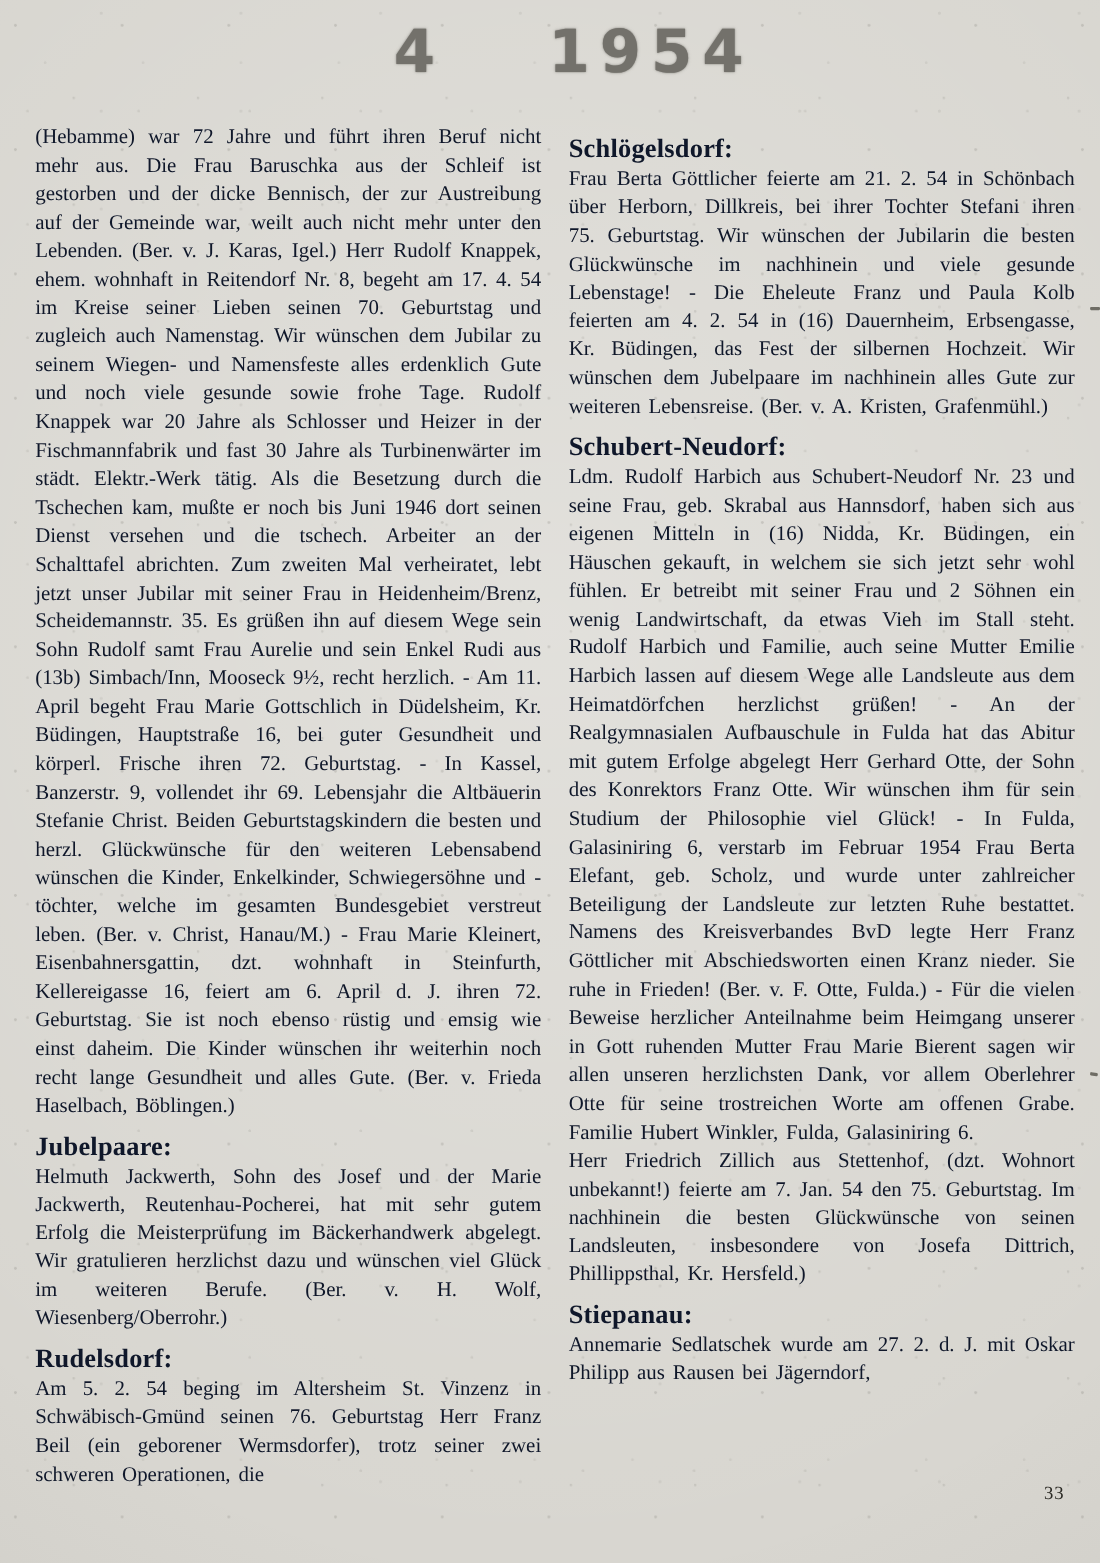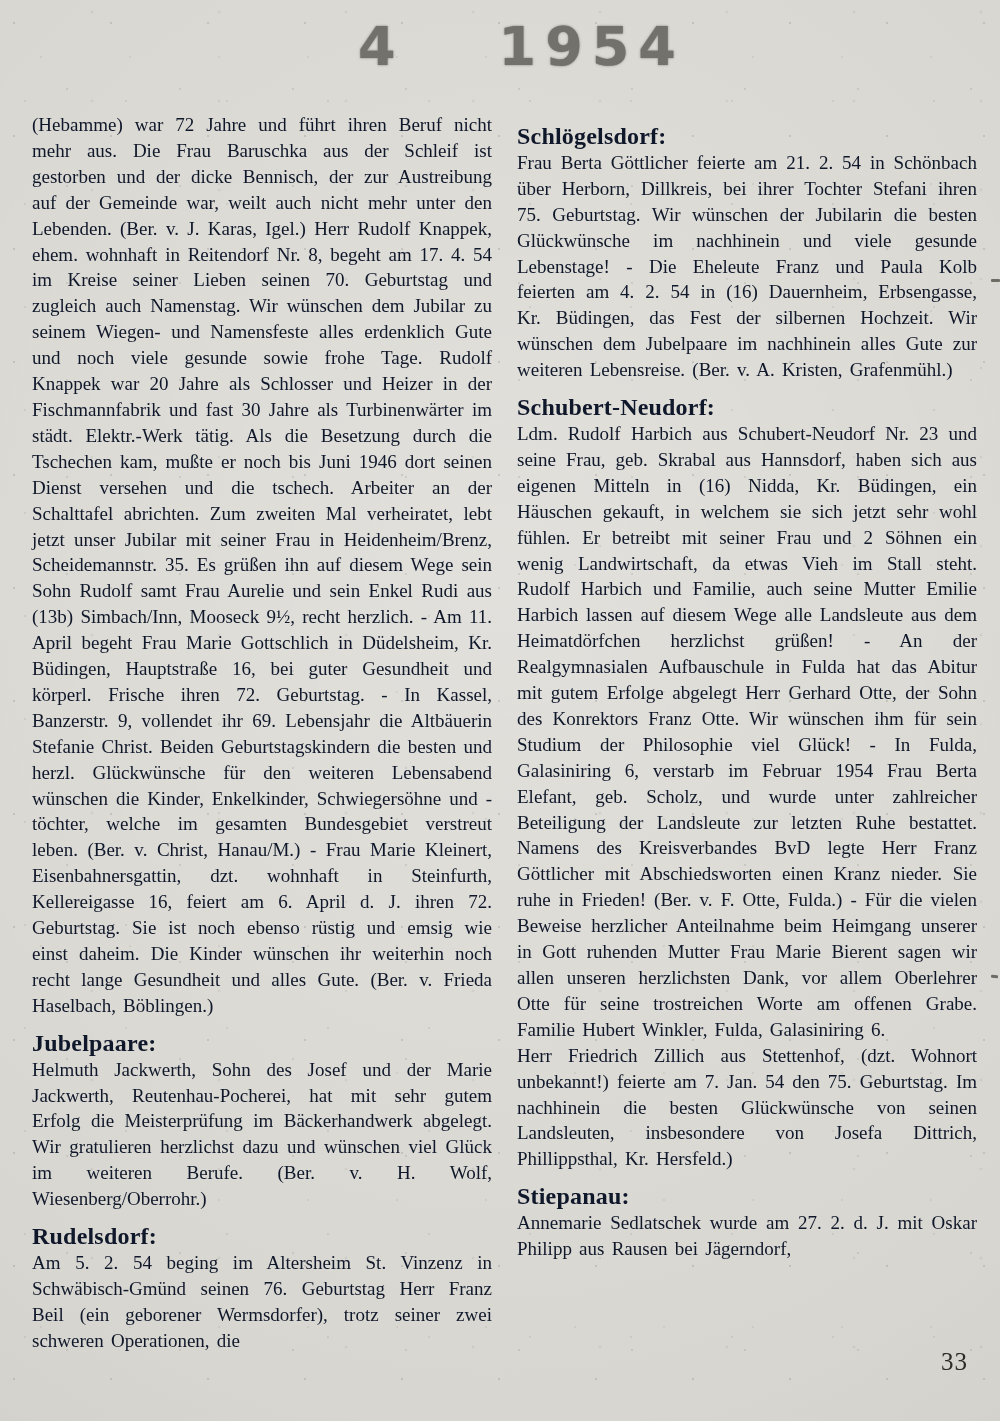--- a/index.html
+++ b/index.html
@@ -54,21 +54,21 @@
     margin: 12px 0 0 0;
     font-size: 24px;
     font-weight: bold;
     line-height: 25.9px;
     text-align: left;
     letter-spacing: 0.2px;
   }
   .page-number {
     position: absolute;
     top: 1348px; right: 32px;
-    font-size: 25px;
+    font-size: 17px;
     color: #2b2a25;
     letter-spacing: 1px;
   }
   .speck { position: absolute; background: #6e6c64; border-radius: 1px; pointer-events: none; }
   .speck-1 { width: 9px; height: 3px; top: 279px; right: 0; }
   .speck-2 { width: 7px; height: 3px; top: 975px; right: 2px; transform: rotate(8deg); }
 </style>
 </head>
 <body>
 

